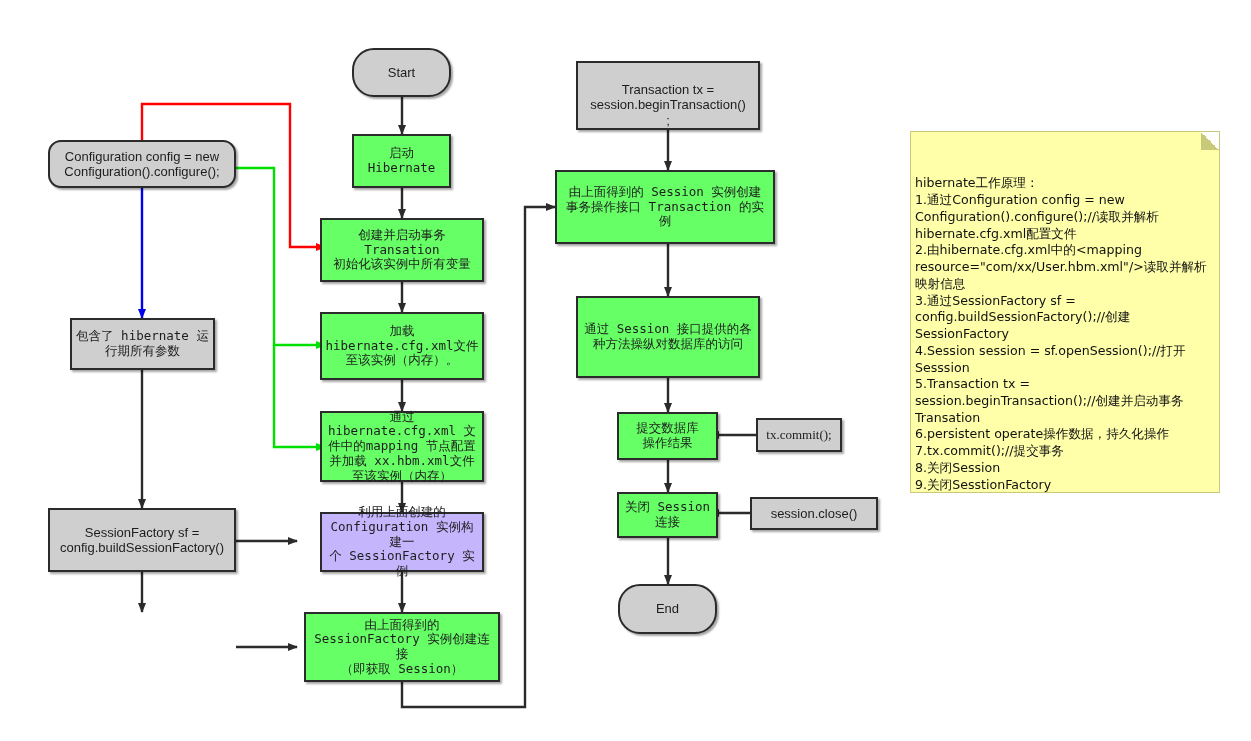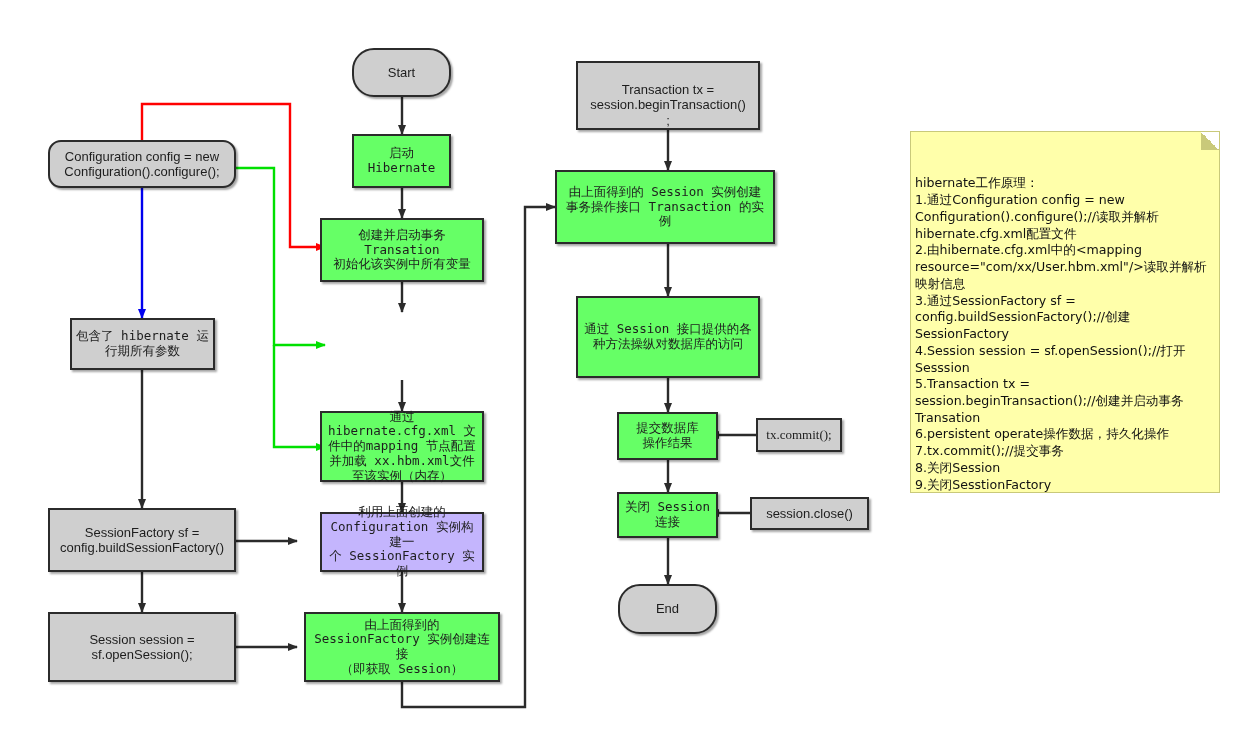--- a/index.html
+++ b/index.html
@@ -85,39 +85,40 @@
   <div class="node gray mono" style="left:70px;top:318px;width:145px;height:52px;">
     <span class="txt">包含了 hibernate 运
 行期所有参数</span>
   </div>
 
   <div class="node gray sans" style="left:48px;top:508px;width:188px;height:64px;">
     <span class="txt">SessionFactory sf =
 config.buildSessionFactory()</span>
   </div>
 
-  <div class="node gray sans" style="left:48px;top:612px;width:188px;height:70px;">
-    <span class="txt">Session session =
-sf.openSession();</span>
-  </div>
 
   <div class="node gray term sans" style="left:352px;top:48px;width:99px;height:49px;">
     <span class="txt">Start</span>
   </div>
 
   <div class="node green mono" style="left:352px;top:134px;width:99px;height:54px;">
     <span class="txt">启动
 Hibernate</span>
   </div>
 
   <div class="node green mono" style="left:320px;top:218px;width:164px;height:64px;">
     <span class="txt">创建并启动事务Transation
 初始化该实例中所有变量</span>
   </div>
 
+  <div class="node green mono" style="left:320px;top:312px;width:164px;height:68px;">
+    <span class="txt">加载
+hibernate.cfg.xml文件
+至该实例（内存）。</span>
+  </div>
 
   <div class="node green mono overflow" style="left:320px;top:411px;width:164px;height:71px;">
     <span class="txt">通过
 hibernate.cfg.xml 文
 件中的mapping 节点配置
 并加载 xx.hbm.xml文件
 至该实例（内存）</span>
   </div>
 
   <div class="node red mono overflow" style="left:320px;top:512px;width:164px;height:60px;">
@@ -163,21 +164,21 @@
   </div>
 
   <div class="node gray term sans" style="left:618px;top:584px;width:99px;height:50px;">
     <span class="txt">End</span>
   </div>
 
   <div class="node gray sans" style="left:756px;top:418px;width:86px;height:34px;font-family:Liberation Serif, serif;">
     <span class="txt">tx.commit();</span>
   </div>
 
-  <div class="node gray sans" style="left:750px;top:497px;width:119px;height:33px;">
+  <div class="node gray sans" style="left:750px;top:497px;width:128px;height:33px;">
     <span class="txt">session.close()</span>
   </div>
 
   <div class="note" style="left:910px;top:131px;width:310px;height:362px;">
     <span class="note-fold"></span>
     <span>hibernate工作原理：
 1.通过Configuration config = new Configuration().configure();//读取并解析hibernate.cfg.xml配置文件
 2.由hibernate.cfg.xml中的&lt;mapping resource="com/xx/User.hbm.xml"/&gt;读取并解析映射信息
 3.通过SessionFactory sf = config.buildSessionFactory();//创建SessionFactory
 4.Session session = sf.openSession();//打开Sesssion

